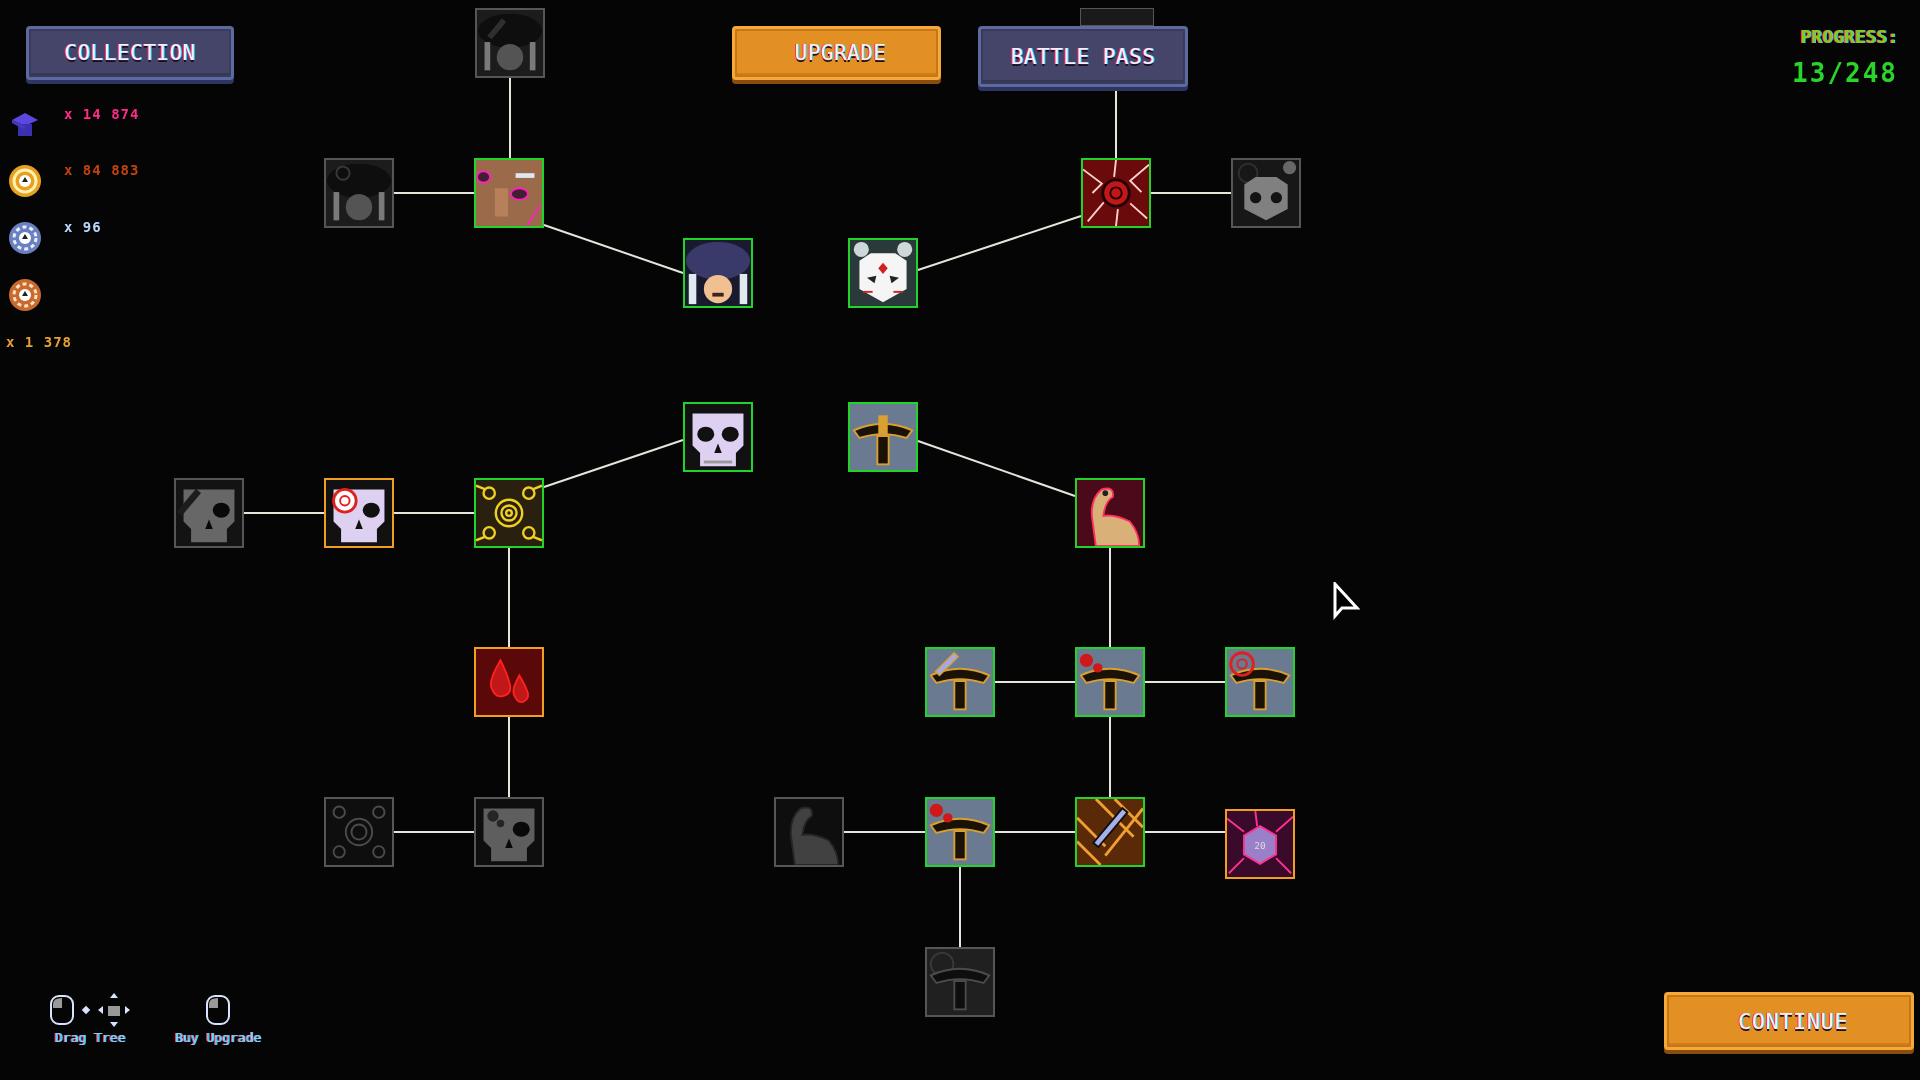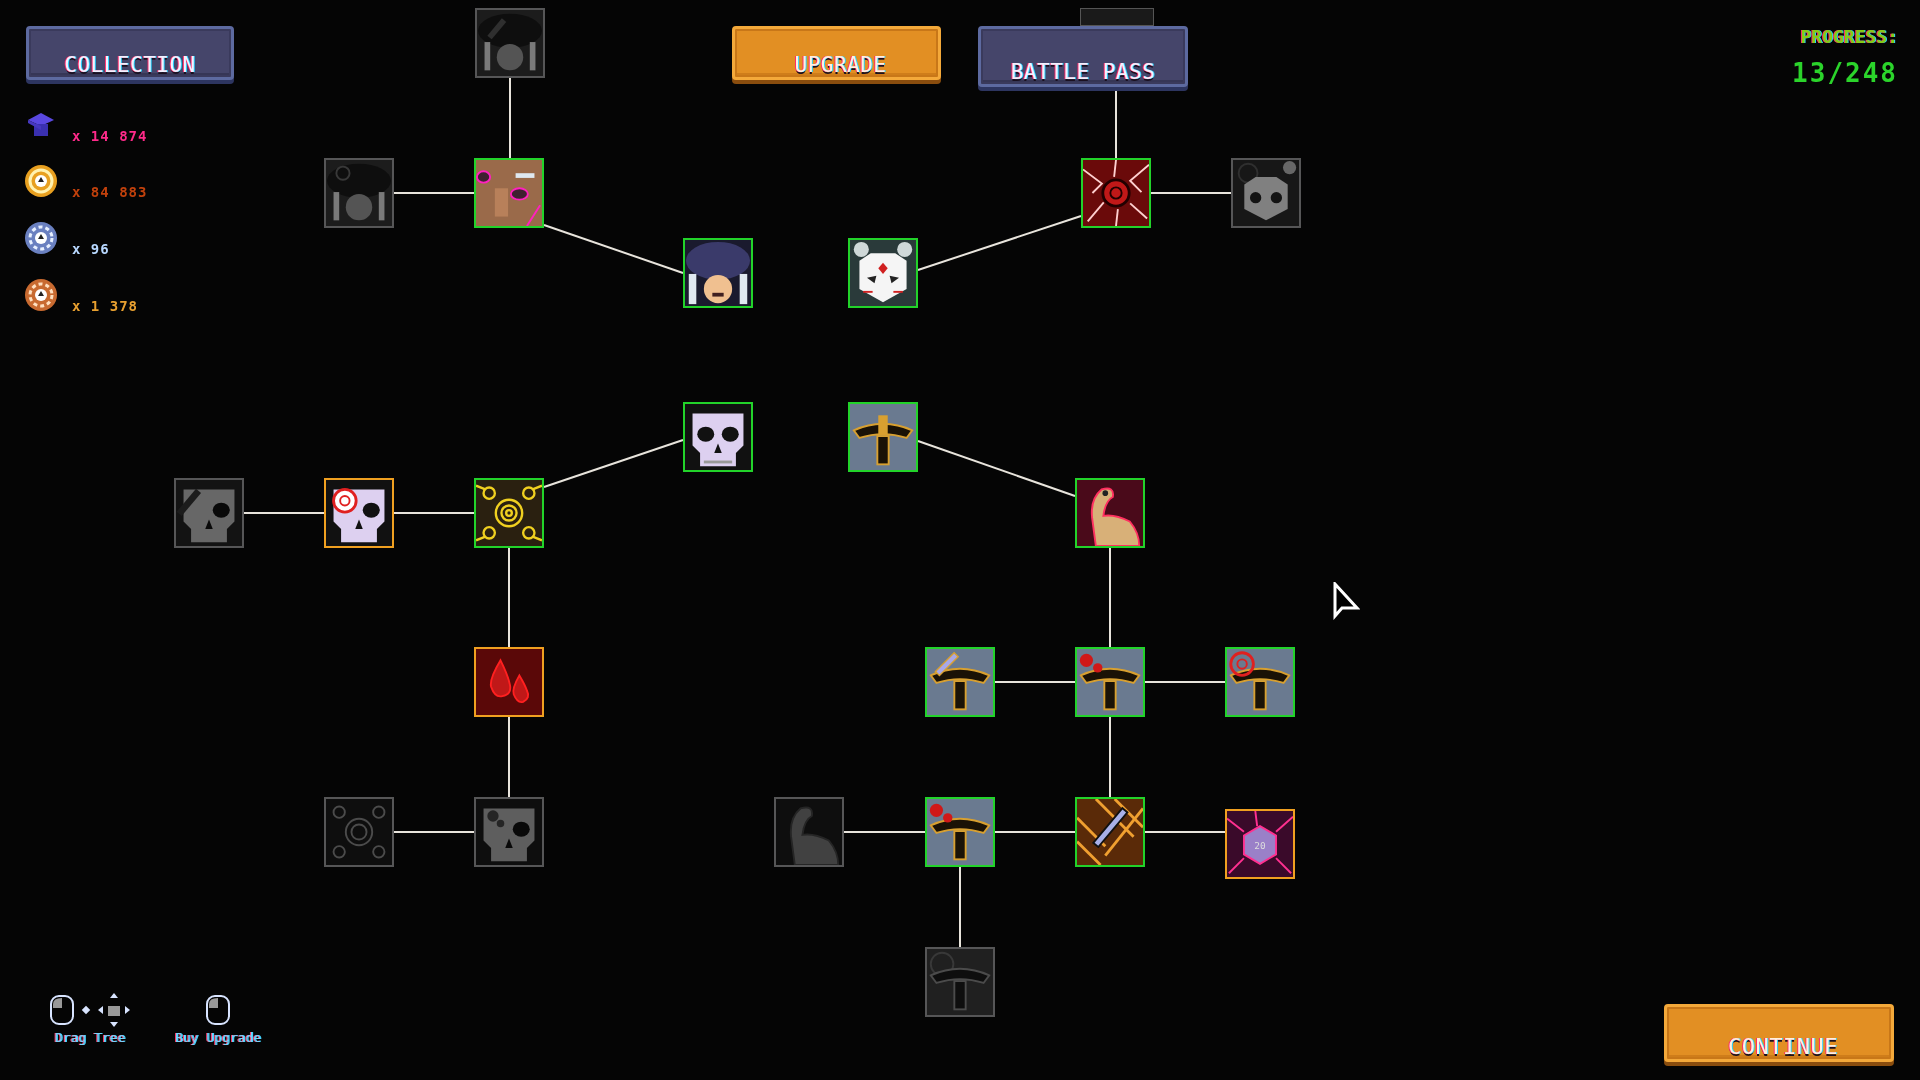--- a/index.html
+++ b/index.html
@@ -1,37 +1,37 @@
 <!DOCTYPE html>
 <html><head>
 <meta charset="utf-8">
 <style>
   html, body { margin:0; padding:0; }
   body {
     width:1920px; height:1080px; background:#050505; position:relative; overflow:hidden;
     font-family:"DejaVu Sans Mono", monospace; color:#fff;
   }
   .btn {
-    position:absolute; box-sizing:border-box; display:flex; align-items:flex-end; justify-content:center;
+    position:absolute; box-sizing:border-box; display:flex; align-items:center; justify-content:center;
     font-family:"DejaVu Sans Mono", monospace; font-size:21px; letter-spacing:0.5px;
     border-radius:4px; cursor:pointer;
     text-shadow: -1px 0 0 #ff2a6a, 1px 0 0 #2ad4ff, 0 2px 0 #1a1020;
   }
   .btn.blue {
     background:#45456a; border:3px solid #5d6aa0;
     box-shadow: inset 0 0 0 2px #3a3a5c, inset 0 -4px 0 #363656, 0 4px 0 #2d3560;
     color:#f2f2ff;
   }
   .btn.orange {
     background:#e28f23; border:3px solid #f4a93a;
     box-shadow: inset 0 0 0 2px #c87718, inset 0 -4px 0 #cf7d1a, 0 4px 0 #8a4d0e;
     color:#fff1e0;
     padding-left:8px;
   }
-  .currency { position:absolute; left:22px; display:flex; align-items:flex-end; gap:12px; }
+  .currency { position:absolute; left:6px; display:flex; align-items:flex-start; gap:20px; }
   .currency .ic { width:38px; height:38px; display:flex; align-items:center; justify-content:center; }
   .currency .val { font-size:14px; font-weight:bold; letter-spacing:1px; }
   .node {
     position:absolute; width:70px; height:70px; box-sizing:border-box; border:2px solid #22d32a;
     overflow:hidden; cursor:pointer;
   }
   .node.locked { border-color:#8aa0b8; filter:grayscale(0.95) brightness(0.55); }
   .node.available { border-color:#f0a020; }
   .node svg { width:100%; height:100%; display:block; }
   .lines { position:absolute; left:0; top:0; width:1920px; height:1080px; }
@@ -113,21 +113,21 @@
   <span class="ic">
     <svg width="36" height="36" viewBox="0 0 36 36">
         <circle cx="18" cy="18" r="16" fill="#6a80c0"></circle>
         <circle cx="18" cy="18" r="11" fill="none" stroke="#e8f0ff" stroke-width="3" stroke-dasharray="4 3"></circle>
         <circle cx="18" cy="18" r="6" fill="#fff"></circle>
         <path d="M18 14 l3 5 h-6z" fill="#222"></path>
       </svg>
   </span>
   <span class="val" style="color:#b8d8ff">x 96</span>
 </div>
-<div class="currency" style="top:276px;">
+<div class="currency" style="top:276px;flex-direction:column;">
   <span class="ic">
     <svg width="36" height="36" viewBox="0 0 36 36">
         <circle cx="18" cy="18" r="16" fill="#c86a30"></circle>
         <circle cx="18" cy="18" r="11" fill="none" stroke="#ffe0c0" stroke-width="3" stroke-dasharray="4 3"></circle>
         <circle cx="18" cy="18" r="6" fill="#fff"></circle>
         <path d="M18 14 l3 5 h-6z" fill="#222"></path>
       </svg>
   </span>
   <span class="val" style="color:#e8a030">x 1 378</span>
 </div>
@@ -396,19 +396,19 @@
 <div class="hint" style="left:158px;width:120px;">
   <div class="hint-icons">
     <svg width="26" height="32" viewBox="0 0 26 32">
         <rect x="2" y="2" width="22" height="28" rx="8" fill="none" stroke="#d8e4ff" stroke-width="2"></rect>
         <path d="M4 10 Q4 4 13 4 L13 14 L4 14z" fill="#999"></path>
       </svg>
   </div>
   <div>Buy Upgrade</div>
 </div>
 
-<div class="btn orange" style="left:1664px;top:992px;width:230px;height:58px;font-size:22px;margin-top:12px;">
+<div class="btn orange" style="left:1664px;top:992px;width:250px;height:58px;font-size:22px;">
   <span>CONTINUE</span>
 </div>
 
 <svg class="cursor" viewBox="0 0 28 38">
     <polygon points="3,2 3,34 10,26 25,26" fill="#000" stroke="#fff" stroke-width="3"></polygon>
   </svg>
 
 </body></html>

